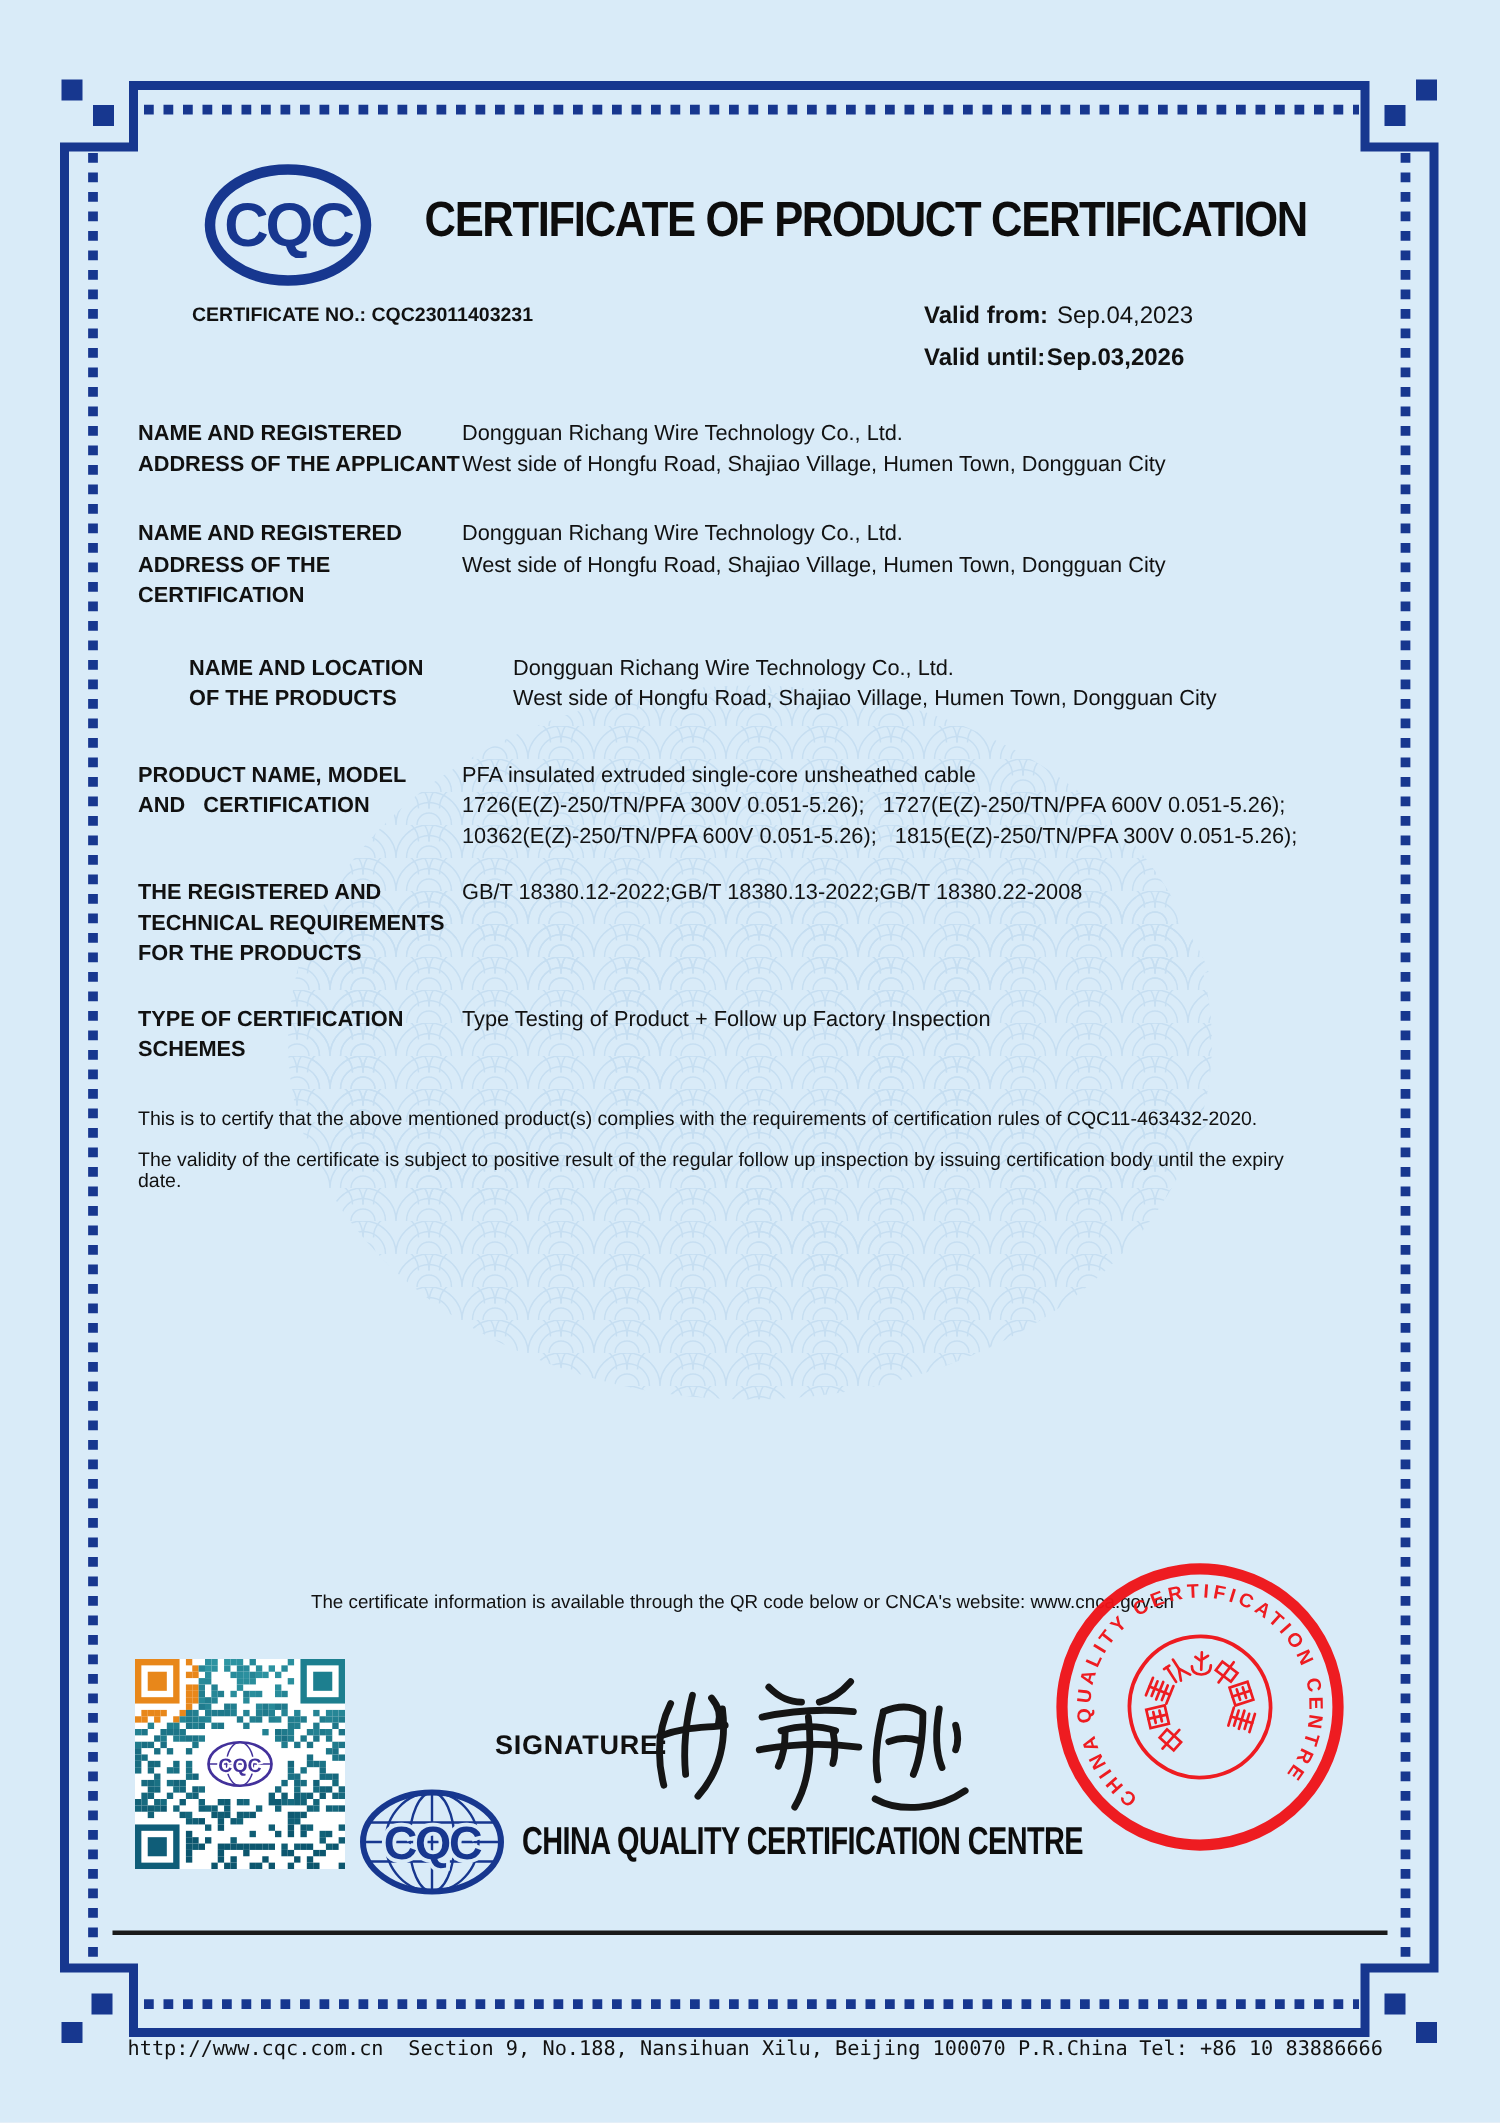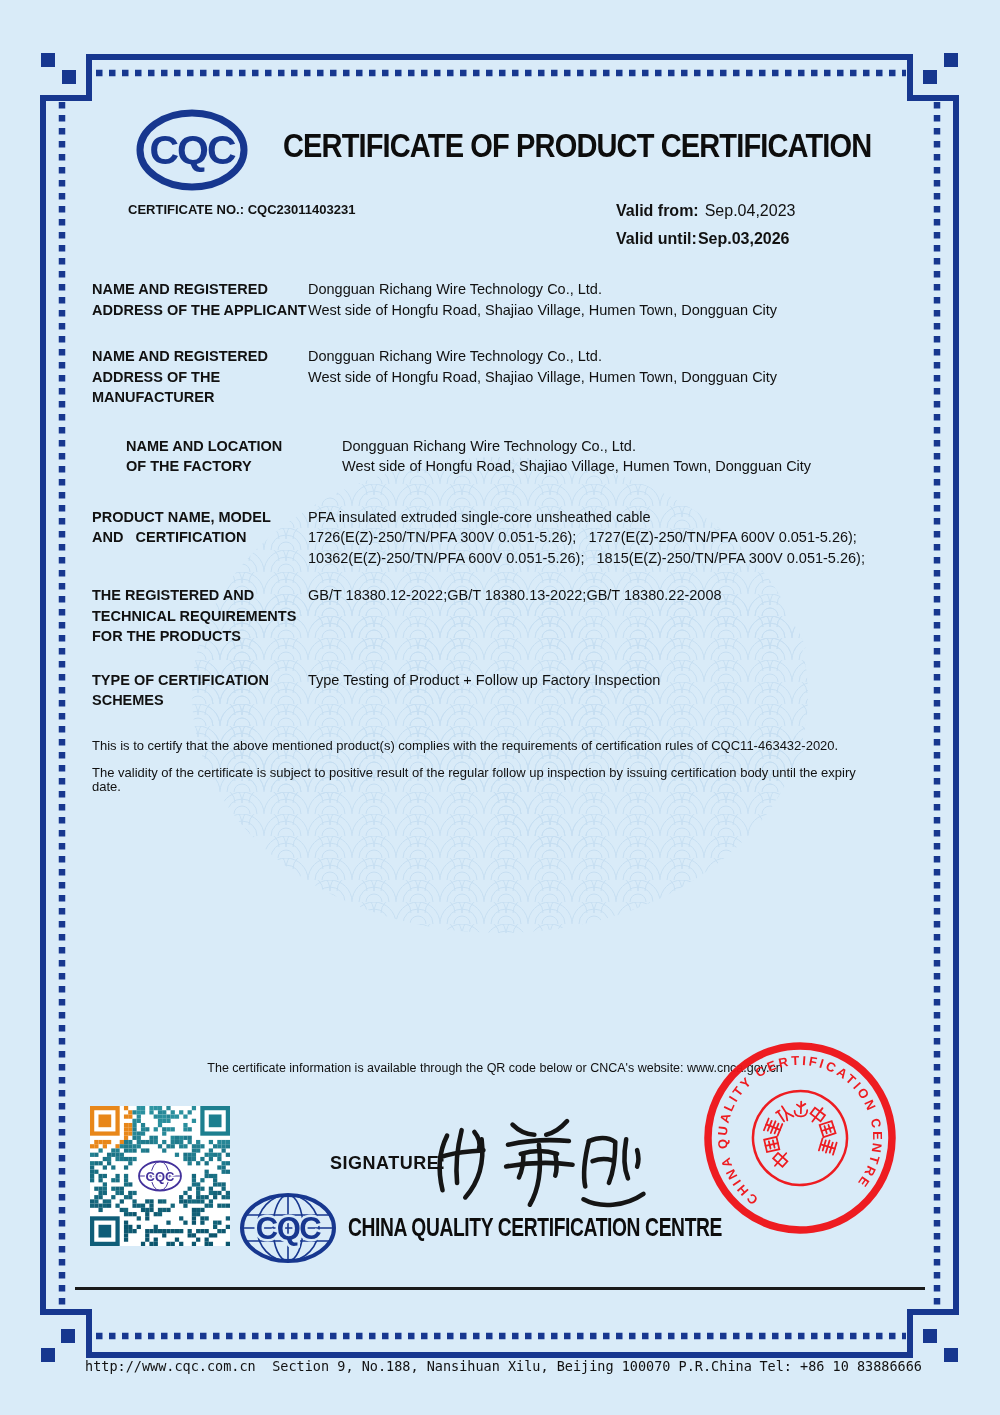--- a/index.html
+++ b/index.html
@@ -98,25 +98,25 @@
   <div class="abs valid-row r2" style="top:230px;">
     <span class="lab">Valid until:</span><span class="val">Sep.03,2026</span>
   </div>
 
   <div class="abs" id="sections">
       <div class="section">
         <div class="sec-label"><div>NAME AND REGISTERED</div><div>ADDRESS OF THE APPLICANT</div></div>
         <div class="sec-value"><div>Dongguan Richang Wire Technology Co., Ltd.</div><div>West side of Hongfu Road, Shajiao Village, Humen Town, Dongguan City</div></div>
       </div>
       <div class="section">
-        <div class="sec-label"><div>NAME AND REGISTERED</div><div>ADDRESS OF THE</div><div>MANUFACTURER</div></div>
+        <div class="sec-label"><div>NAME AND REGISTERED</div><div>ADDRESS OF THE</div><div>CERTIFICATION</div></div>
         <div class="sec-value"><div>Dongguan Richang Wire Technology Co., Ltd.</div><div>West side of Hongfu Road, Shajiao Village, Humen Town, Dongguan City</div></div>
       </div>
       <div class="section">
-        <div class="sec-label"><div>NAME AND LOCATION</div><div>OF THE FACTORY</div></div>
+        <div class="sec-label"><div>NAME AND LOCATION</div><div>OF THE PRODUCTS</div></div>
         <div class="sec-value"><div>Dongguan Richang Wire Technology Co., Ltd.</div><div>West side of Hongfu Road, Shajiao Village, Humen Town, Dongguan City</div></div>
       </div>
       <div class="section">
         <div class="sec-label"><div>PRODUCT NAME, MODEL</div><div>AND   CERTIFICATION</div></div>
         <div class="sec-value"><div>PFA insulated extruded single-core unsheathed cable</div><div>1726(E(Z)-250/TN/PFA 300V 0.051-5.26);   1727(E(Z)-250/TN/PFA 600V 0.051-5.26);</div><div>10362(E(Z)-250/TN/PFA 600V 0.051-5.26);   1815(E(Z)-250/TN/PFA 300V 0.051-5.26);</div></div>
       </div>
       <div class="section">
         <div class="sec-label"><div>THE REGISTERED AND</div><div>TECHNICAL REQUIREMENTS</div><div>FOR THE PRODUCTS</div></div>
         <div class="sec-value"><div>GB/T 18380.12-2022;GB/T 18380.13-2022;GB/T 18380.22-2008</div></div>
       </div>

